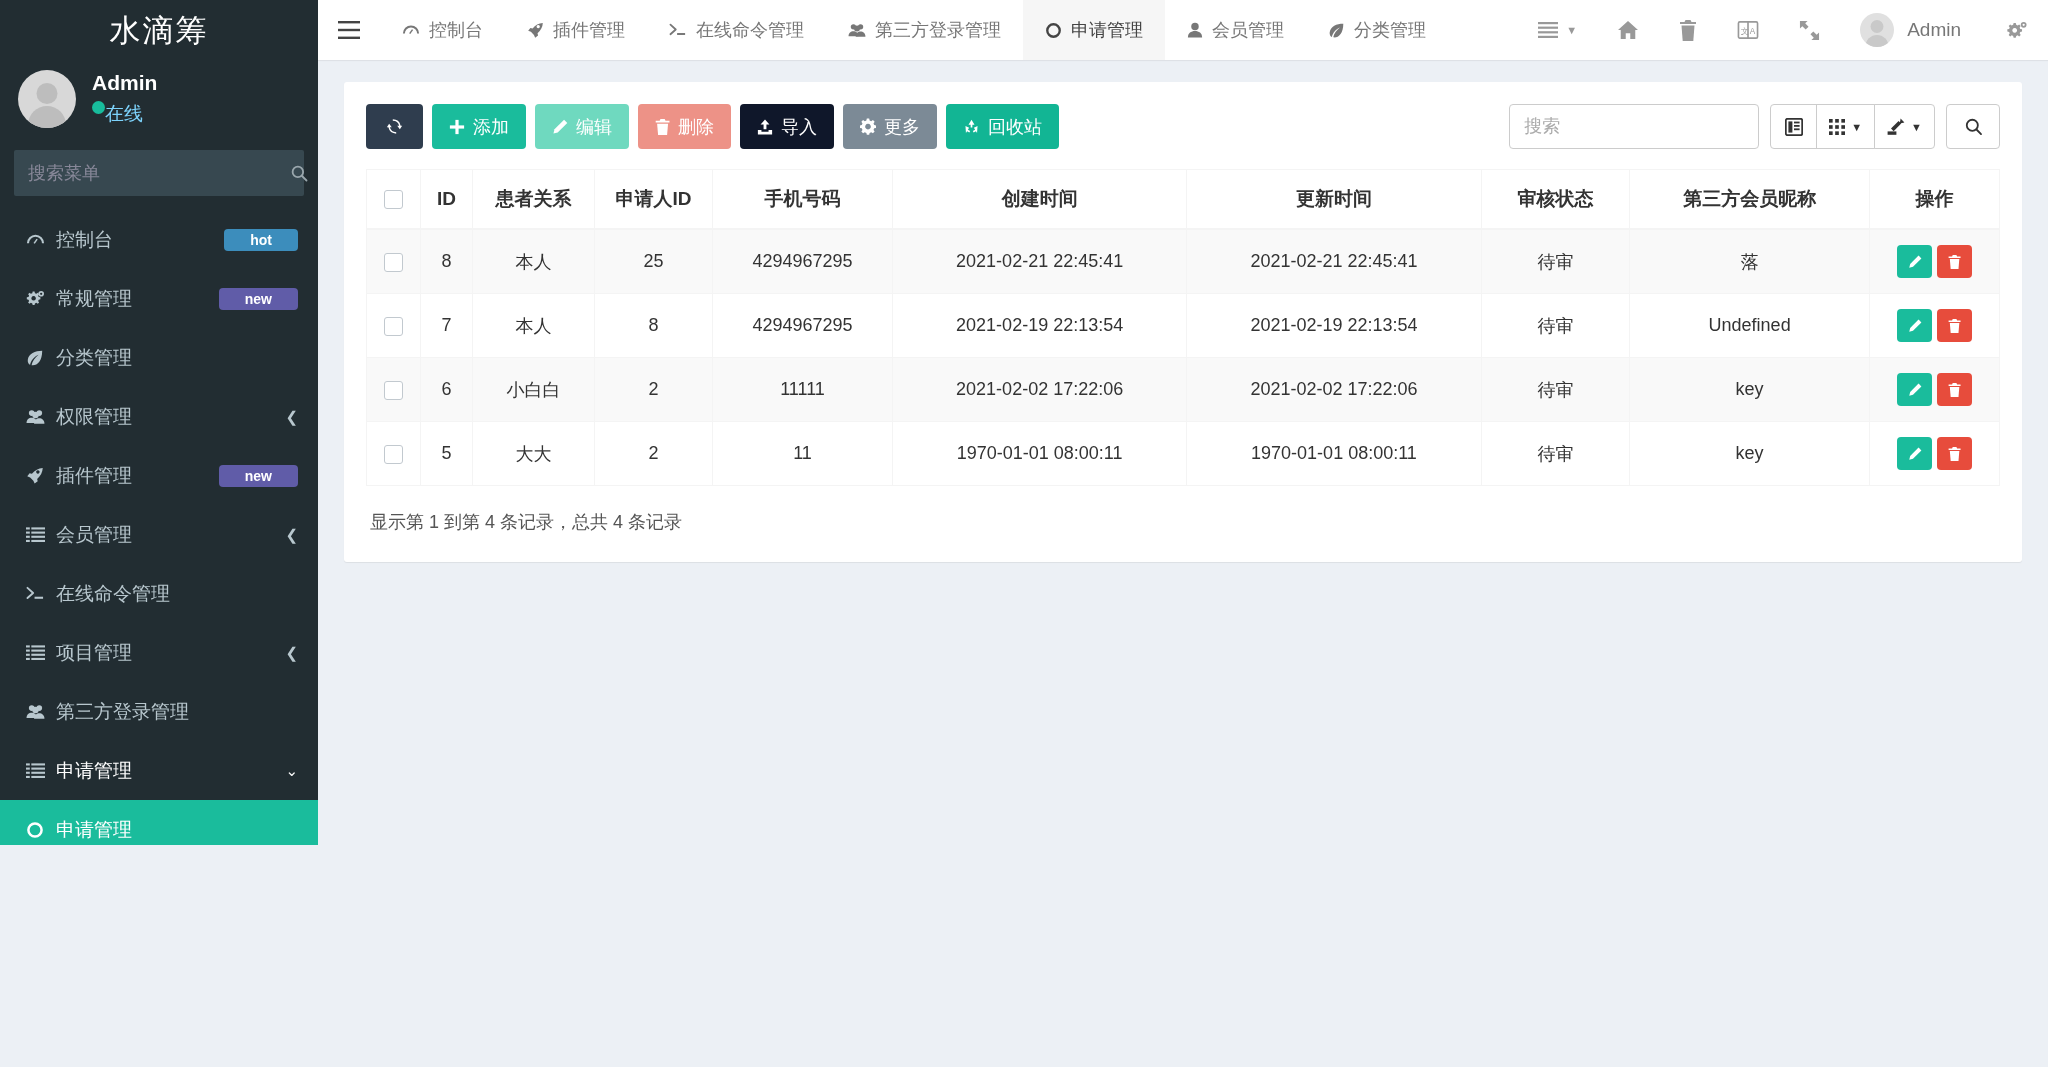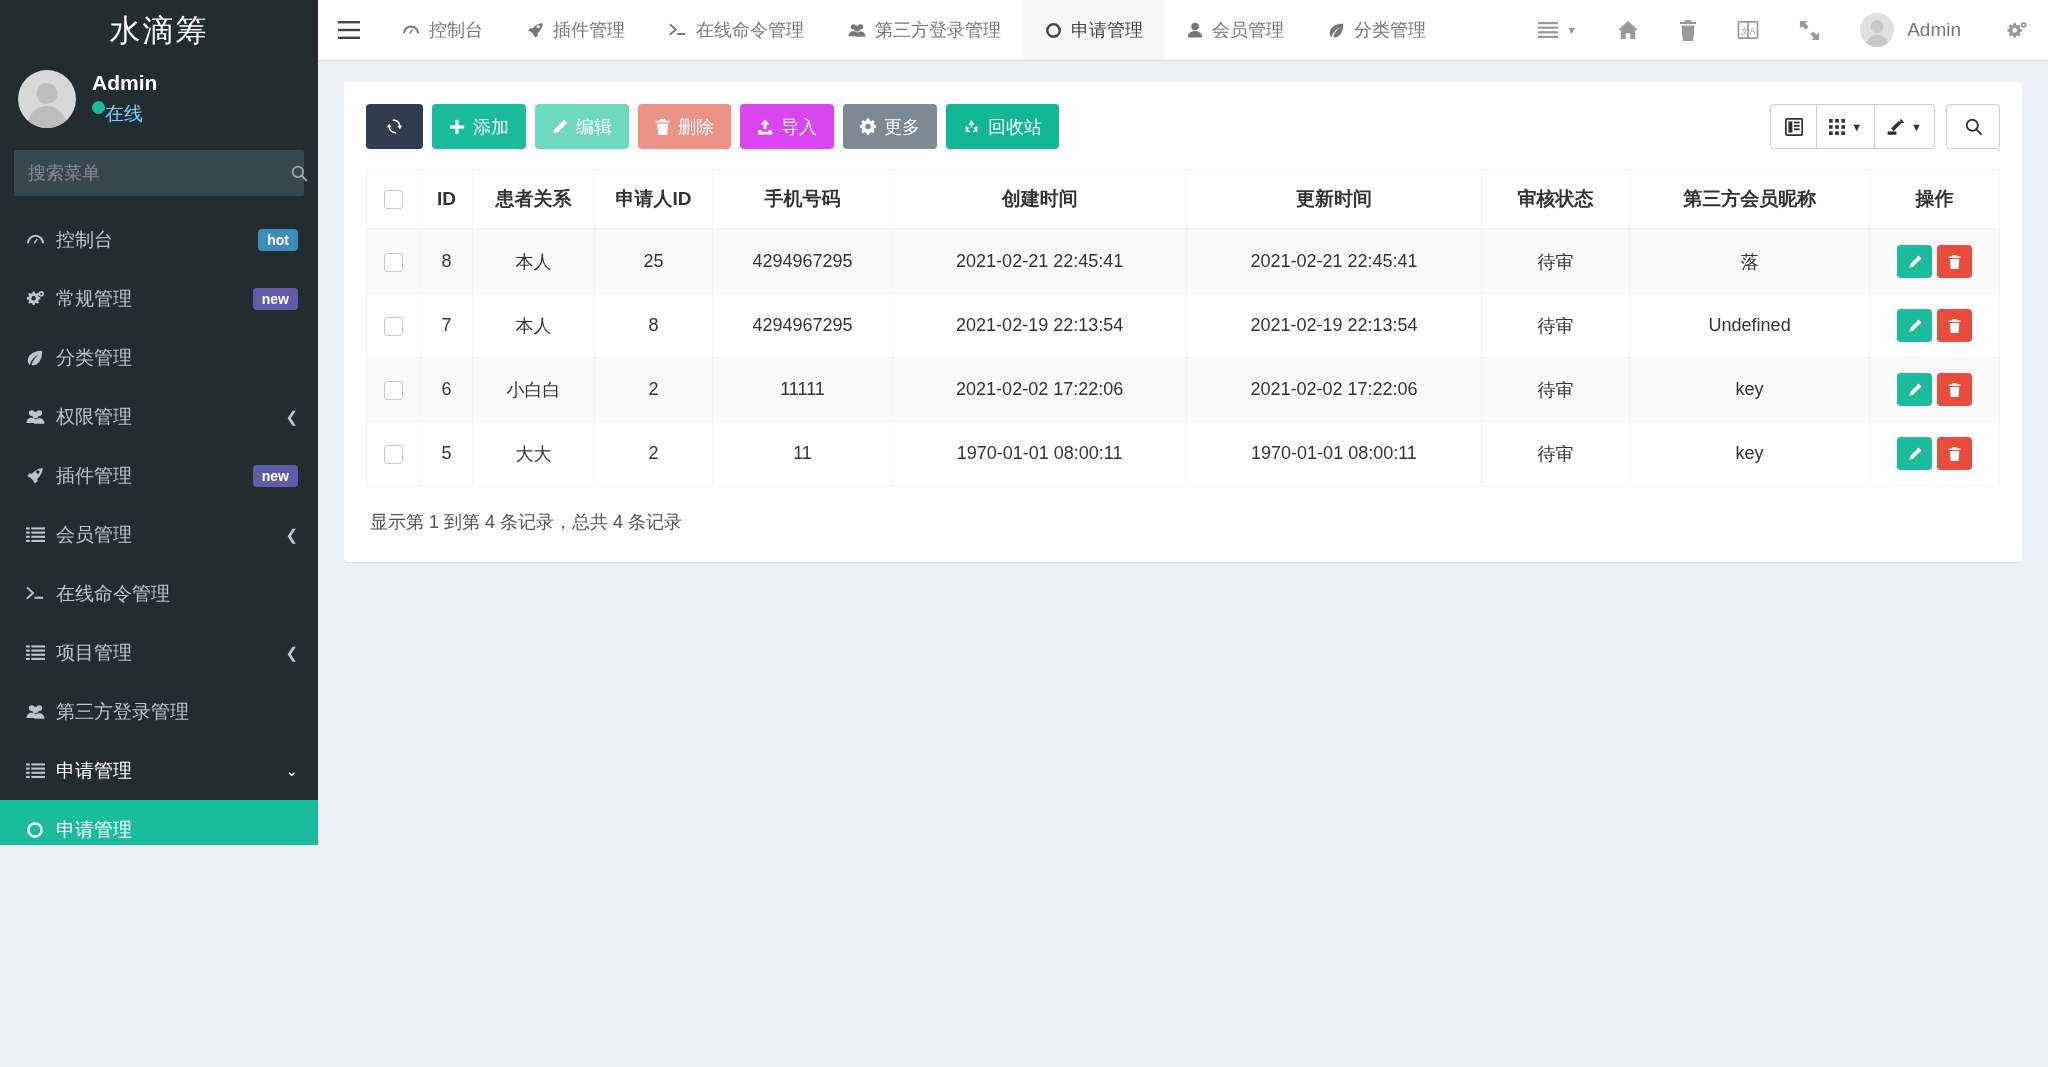--- a/index.html
+++ b/index.html
@@ -68,21 +68,21 @@
   }
   .menu a .mi { width: 30px; display: inline-block; text-align: left; font-size: 18px; color: #b8c7ce; flex: none; }
   .menu a .mlabel { flex: 1; }
   .menu li.active > a {
     background: #1abc9c; color: #fff; border-left-color: #1abc9c;
   }
   .menu li.active > a .mi { color: #fff; }
   .menu li.open > a { color: #fff; }
   .badge {
     font-size: 14px; font-weight: bold; border-radius: 4px;
-    padding: 4px 9px; color: #fff; line-height: 1;
+    padding: 4px 26px; color: #fff; line-height: 1;
   }
   .badge.hot { background: #3c8dbc; }
   .badge.new { background: #605ca8; }
   .caret-r { color: #b8c7ce; font-size: 15px; }
   .caret-d { color: #fff; font-size: 15px; }
 
   
   .main { flex: 1; display: flex; flex-direction: column; background: #ecf0f5; min-width: 0; }
 
   .topnav {
@@ -129,21 +129,21 @@
     border: 0; border-radius: 4px; color: #fff; cursor: pointer;
     font-size: 18px; padding: 0 17px; height: 45px;
     display: inline-flex; align-items: center; gap: 8px;
     font-family: "Liberation Sans", sans-serif; white-space: nowrap;
   }
   .btn .bi { font-size: 17px; }
   .btn-dark { background: #2f3d4e; padding: 0 20px; }
   .btn-green { background: #1abc9c; }
   .btn-green-l { background: #6fd9bf; }
   .btn-red-l { background: #ed9287; }
-  .btn-red { background: #d946ef; }
+  .btn-red { background: #0f172a; }
   .btn-gray { background: #7c8a96; }
   .btn-teal { background: #12b594; }
 
   .toolbar-right { display: flex; align-items: center; gap: 11px; }
   .search-input {
     width: 250px; height: 45px; border: 1px solid #ccc; border-radius: 4px;
     padding: 0 14px; font-size: 18px; outline: 0; color: #555;
     font-family: "Liberation Sans", sans-serif; background: #fff;
   }
   .search-input::placeholder { color: #aaa; }
@@ -623,20 +623,21 @@
                     <path d="M9 0.8 L12.2 6.2 L9.9 6.2 L9.9 9 L8.1 9 L8.1 6.2 L5.8 6.2 Z"></path>
                     <path d="M2.6 7.4 L6.4 9.4 L5.2 11.4 L7.6 12.8 L6.7 14.4 L4.3 13 L3.1 15 Z"></path>
                     <path d="M15.4 7.4 L14.9 15 L13.7 13 L11.3 14.4 L10.4 12.8 L12.8 11.4 L11.6 9.4 Z"></path>
                   </svg>
                 </span>
                 <span>回收站</span>
               </button>
             </div>
 
           <div class="toolbar-right">
+            <input class="search-input" type="text" placeholder="搜索" style="">
             <div class="ctrl-group" id="ctrl-group">
                 <button class="ctrl-btn">
                   <span>
                     <svg width="18" height="18" viewBox="0 0 18 18" fill="#333333">
                       <rect x="0.8" y="0.8" width="16.4" height="16.4" rx="1.6" fill="none" stroke="#333333" stroke-width="1.8"></rect>
                       <rect x="3.4" y="3.4" width="4" height="11.2"></rect>
                       <rect x="9" y="3.6" width="5.6" height="1.8"></rect>
                       <rect x="9" y="7" width="5.6" height="1.8"></rect>
                       <rect x="9" y="10.4" width="5.6" height="1.8"></rect>
                     </svg>

